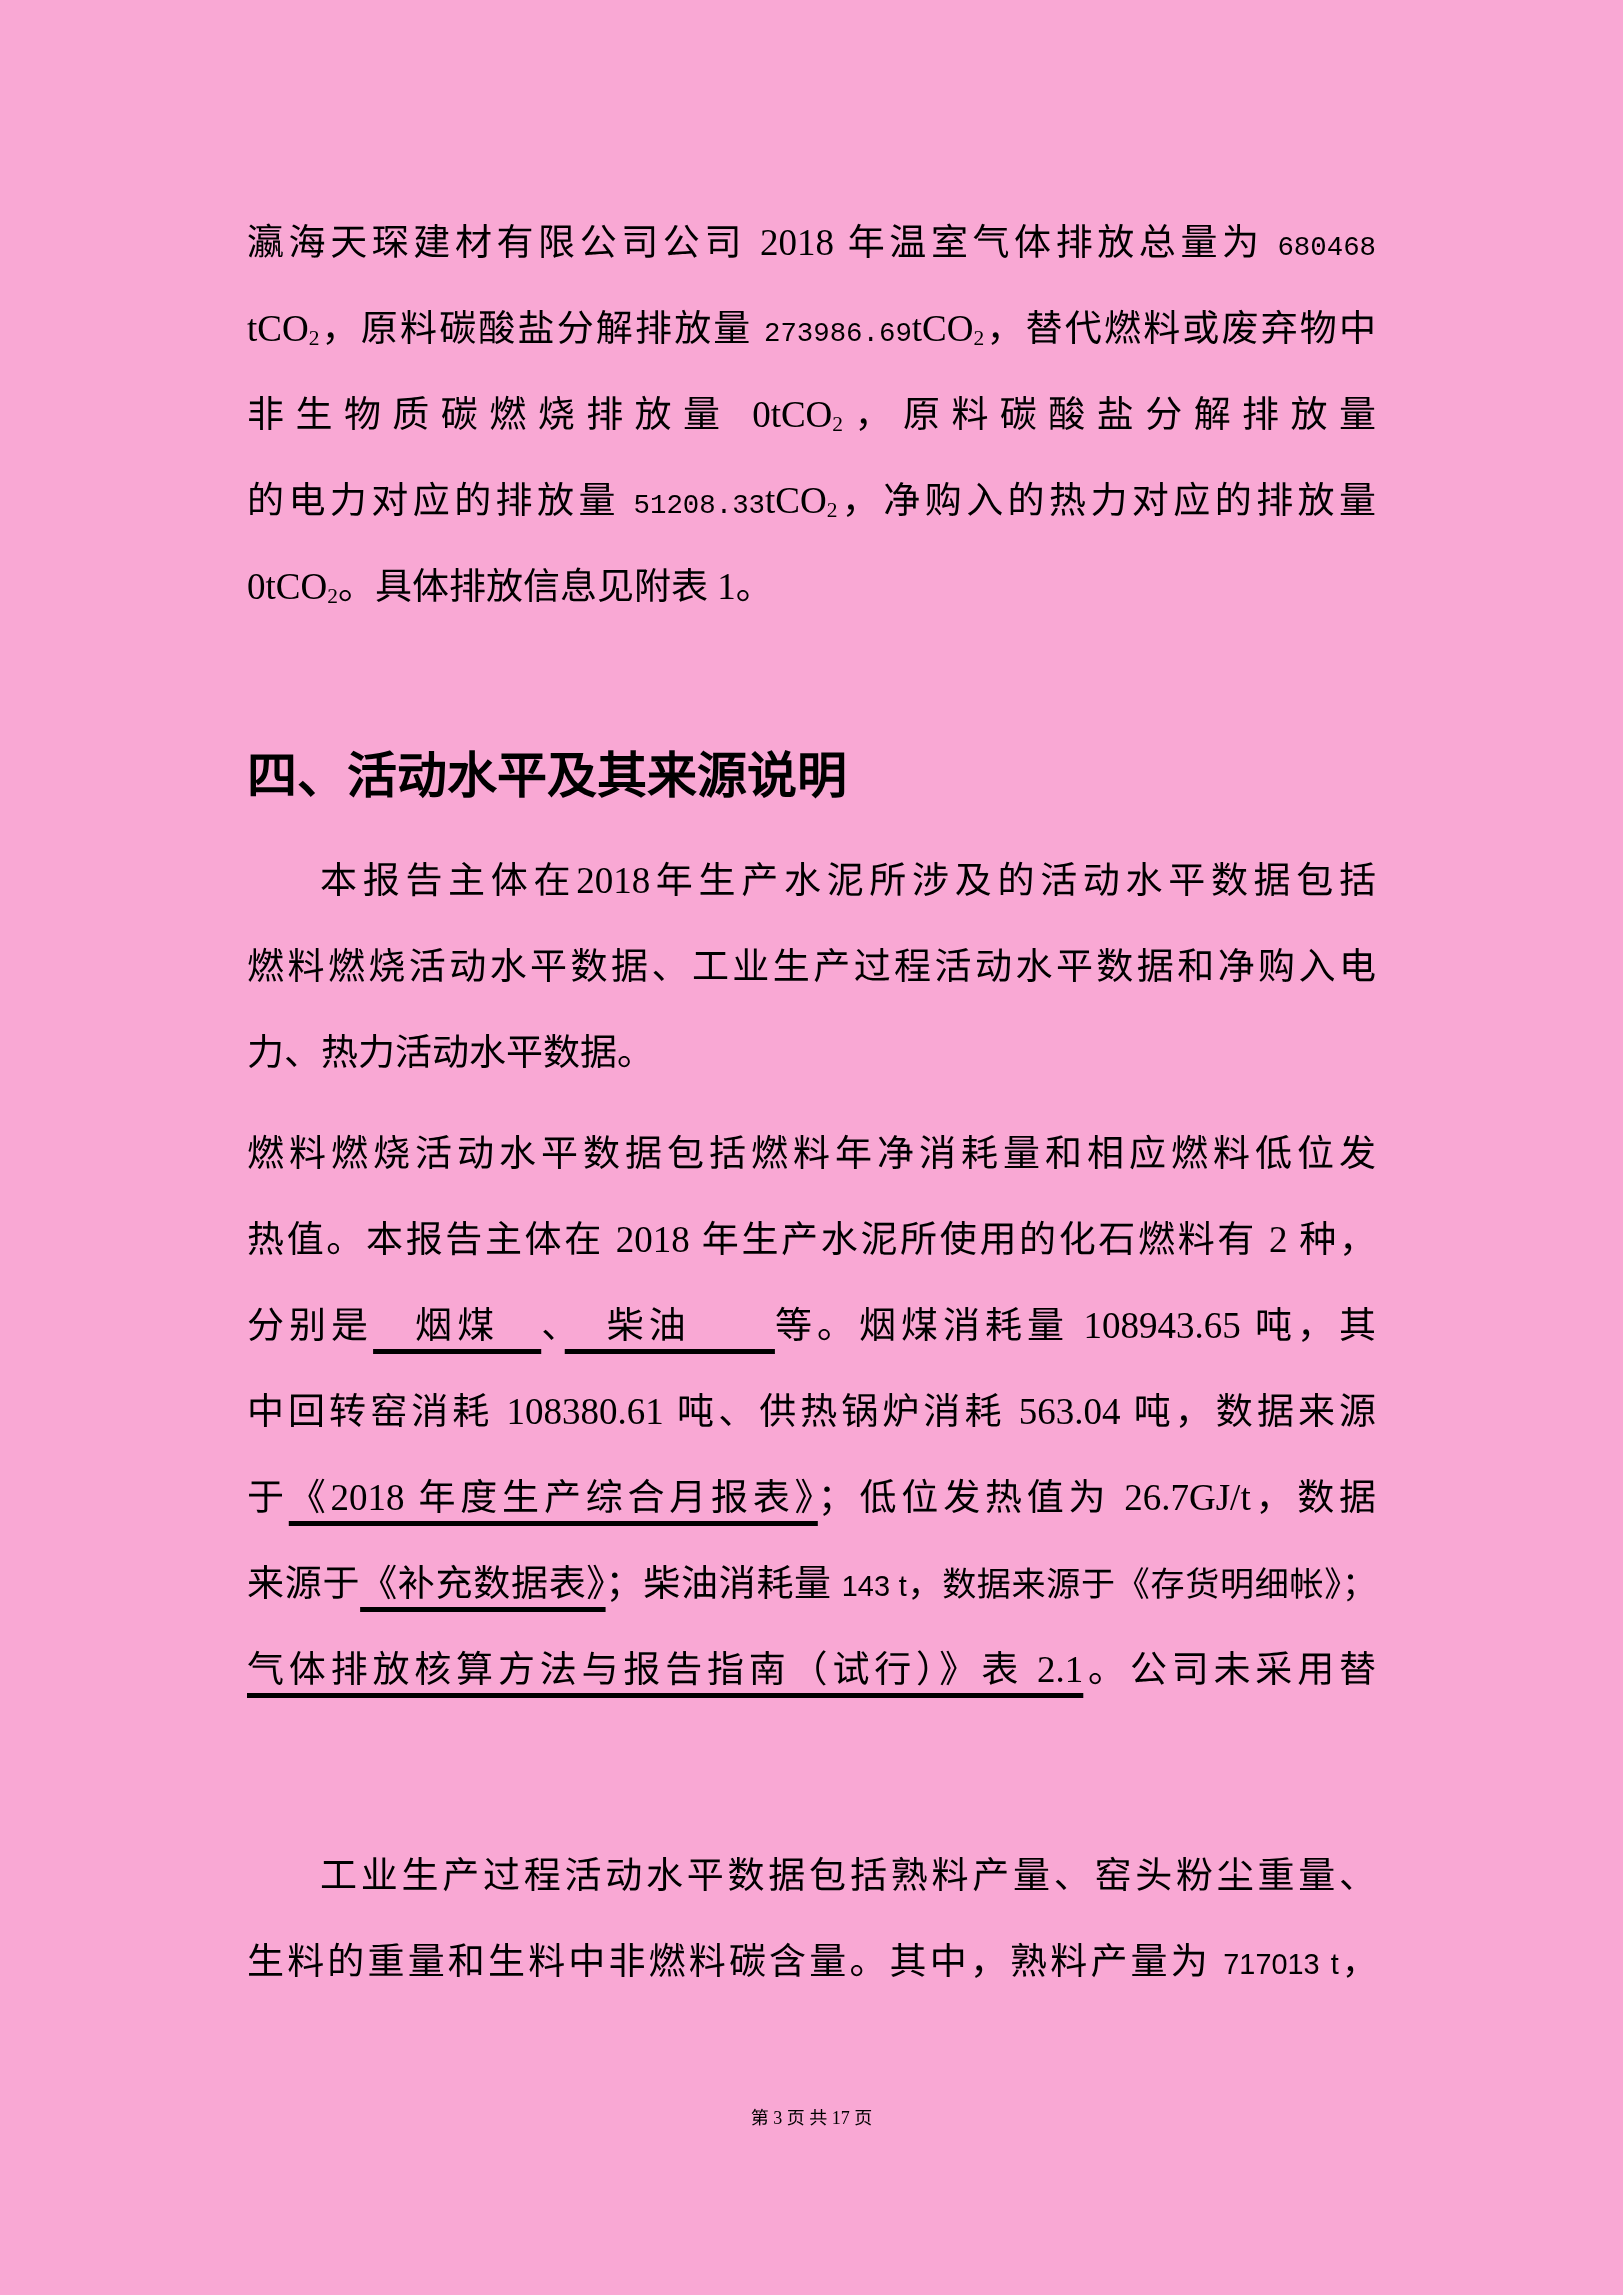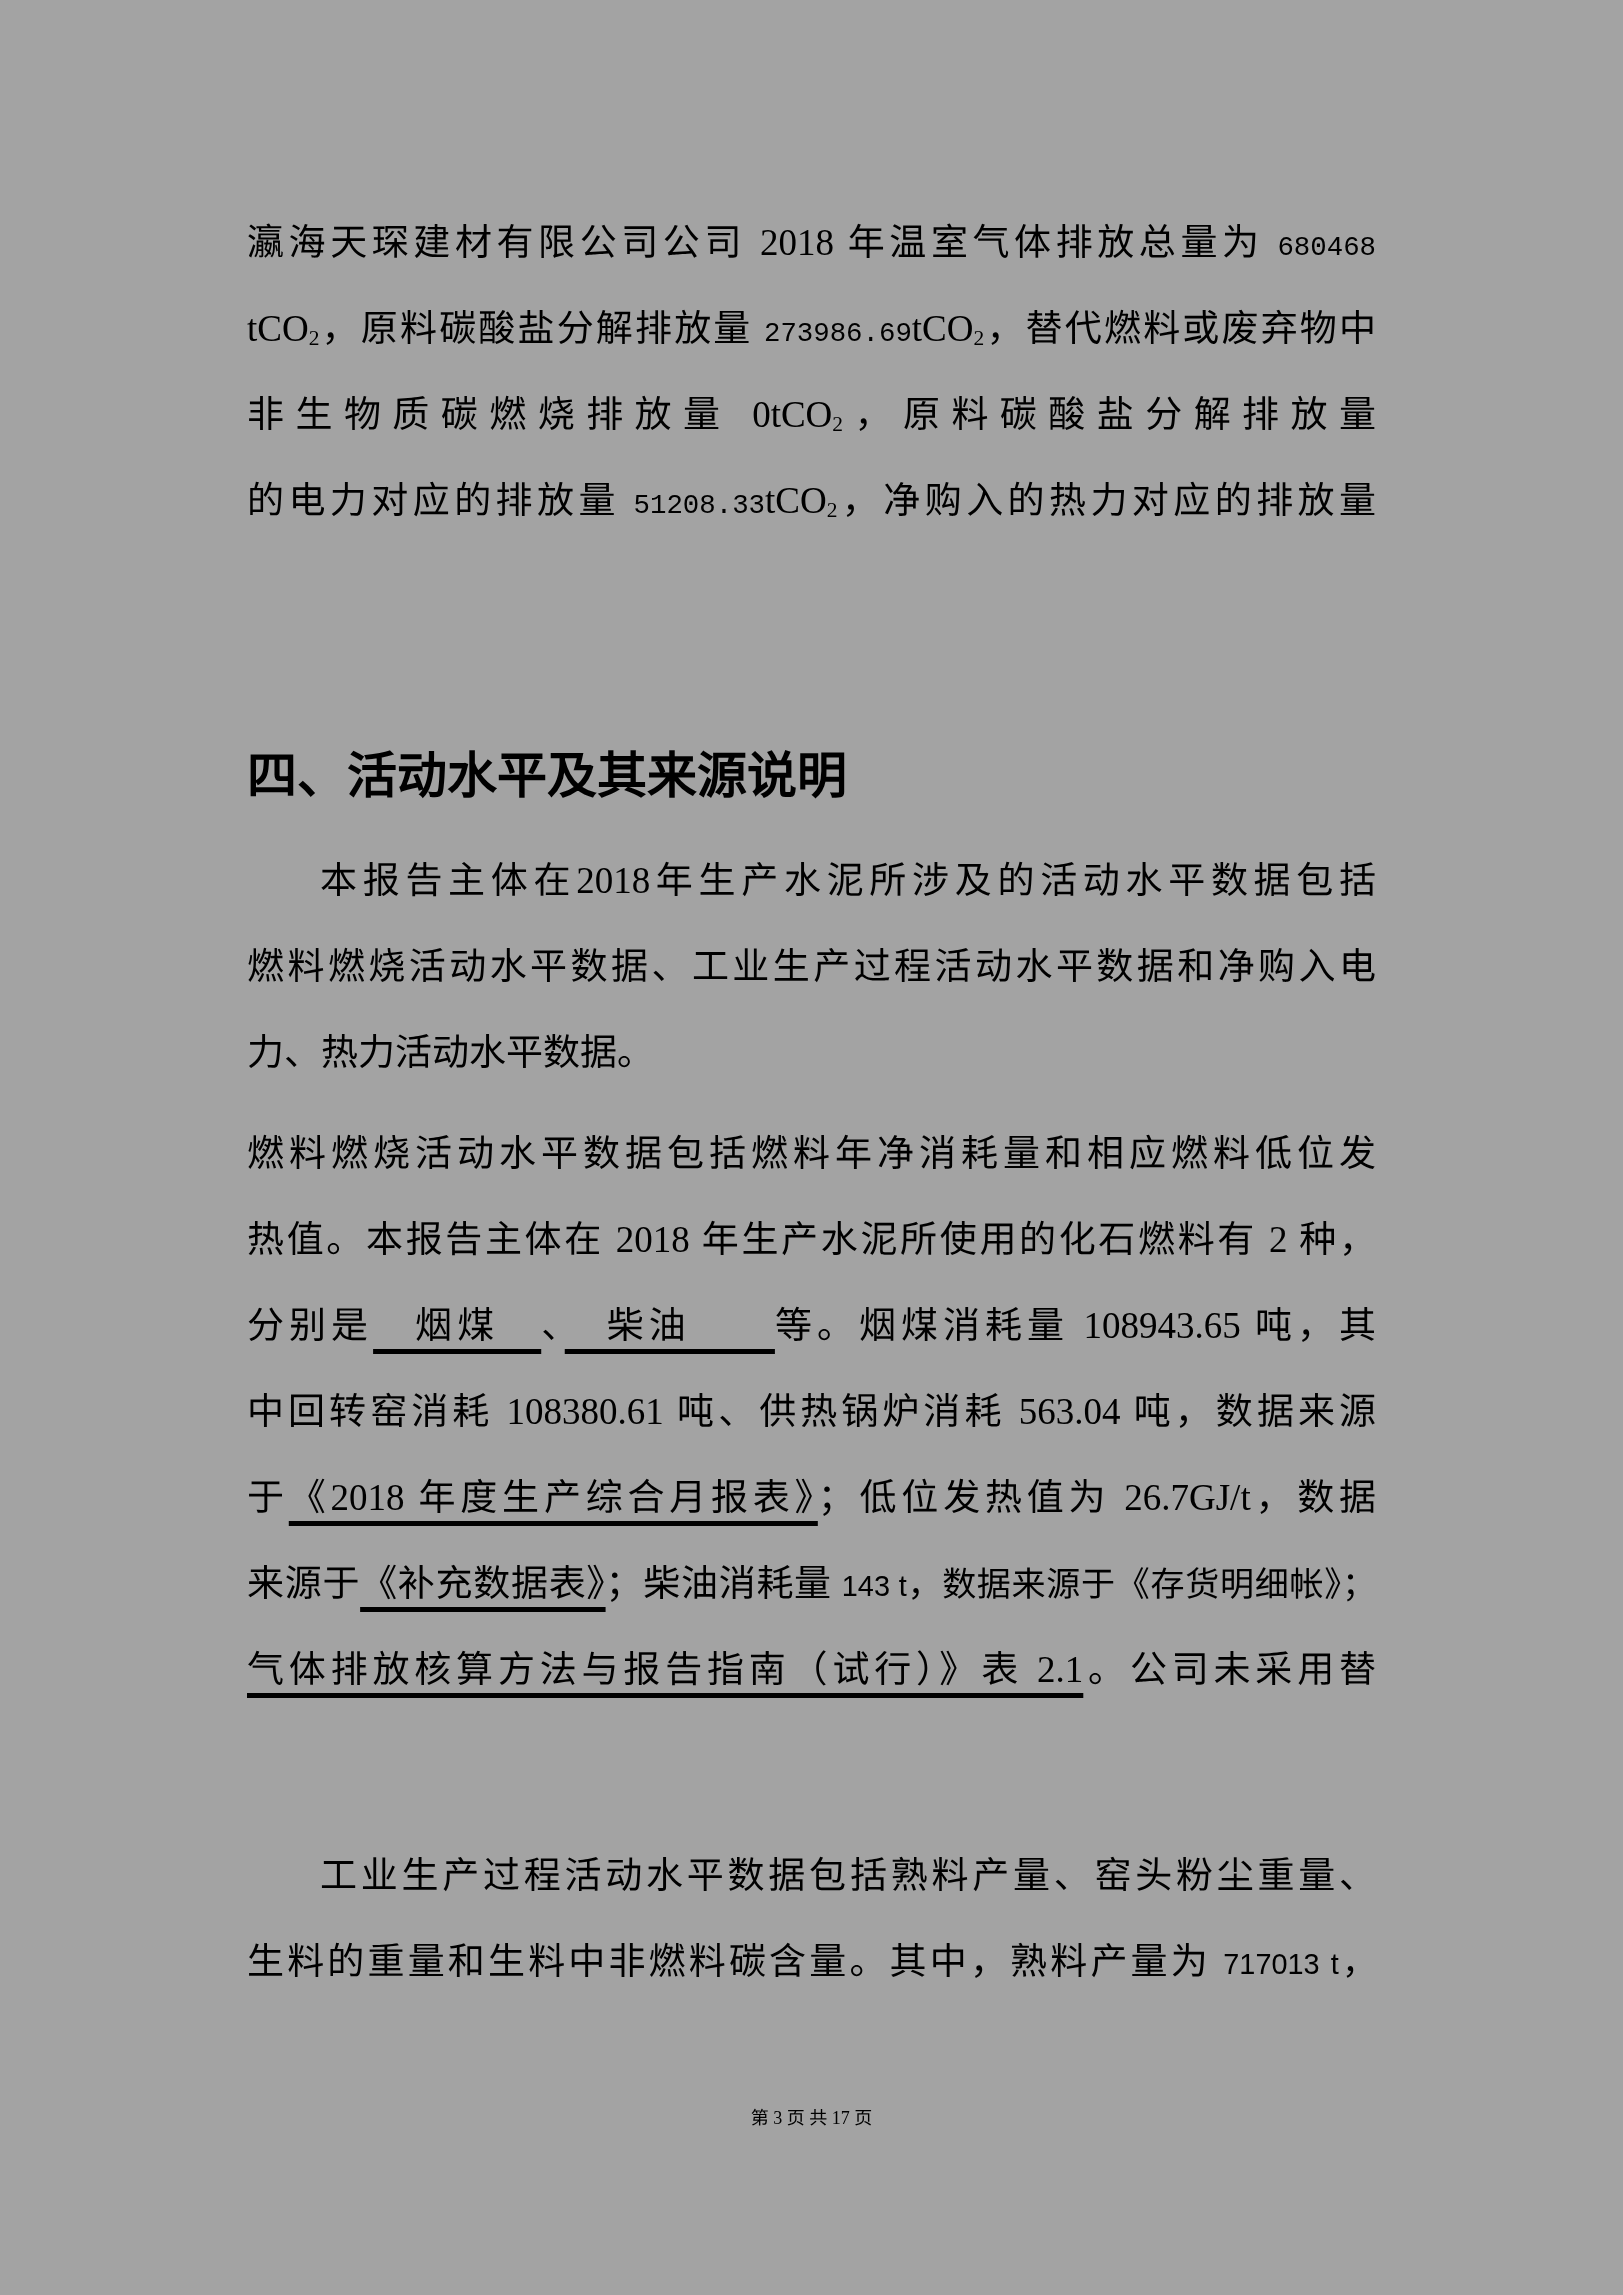--- a/index.html
+++ b/index.html
@@ -1,20 +1,20 @@
 <!DOCTYPE html>
 <html lang="zh-CN" style="font-size:10.5px"><head>
 <meta charset="utf-8">
 <style>
   html, body { margin: 0; padding: 0; }
   .page {
     position: relative;
     width: 1623px;
     height: 2295px;
-    background: #a3a3a3;
+    background: #f9a8d4;
     color: #000000;
     font-family: "Liberation Serif", "DejaVu Serif", serif;
     overflow: hidden;
   }
   .block {
     position: absolute;
     left: 247px;
     width: 1129px;
   }
   #b0 { top: 200px; }
@@ -74,20 +74,21 @@
 </style>
 </head>
 <body>
 
 <div class="page">
   <section class="block" id="b0">
       <div class="line j"><span class="run">瀛海天琛建材有限公司公司 2018 年温室气体排放总量为 </span><span class="run num">680468</span></div>
       <div class="line j"><span class="run">tCO</span><span class="run sub">2</span><span class="run">，原料碳酸盐分解排放量 </span><span class="run num">273986.69</span><span class="run">tCO</span><span class="run sub">2</span><span class="run">，替代燃料或废弃物中</span></div>
       <div class="line j"><span class="run">非生物质碳燃烧排放量 0tCO</span><span class="run sub">2</span><span class="run">，原料碳酸盐分解排放量</span></div>
       <div class="line j"><span class="run">的电力对应的排放量 </span><span class="run num">51208.33</span><span class="run">tCO</span><span class="run sub">2</span><span class="run">，净购入的热力对应的排放量</span></div>
+      <div class="line"><span class="run">0tCO</span><span class="run sub">2</span><span class="run">。具体排放信息见附表 1。</span></div>
     </section>
   <section class="block" id="b1">
       <div class="line"><span class="run">四、活动水平及其来源说明</span></div>
     </section>
   <section class="block" id="b2">
       <div class="line j indent"><span class="run">本报告主体在2018年生产水泥所涉及的活动水平数据包括</span></div>
       <div class="line j"><span class="run">燃料燃烧活动水平数据、工业生产过程活动水平数据和净购入电</span></div>
       <div class="line"><span class="run">力、热力活动水平数据。</span></div>
     </section>
   <section class="block" id="b3">

